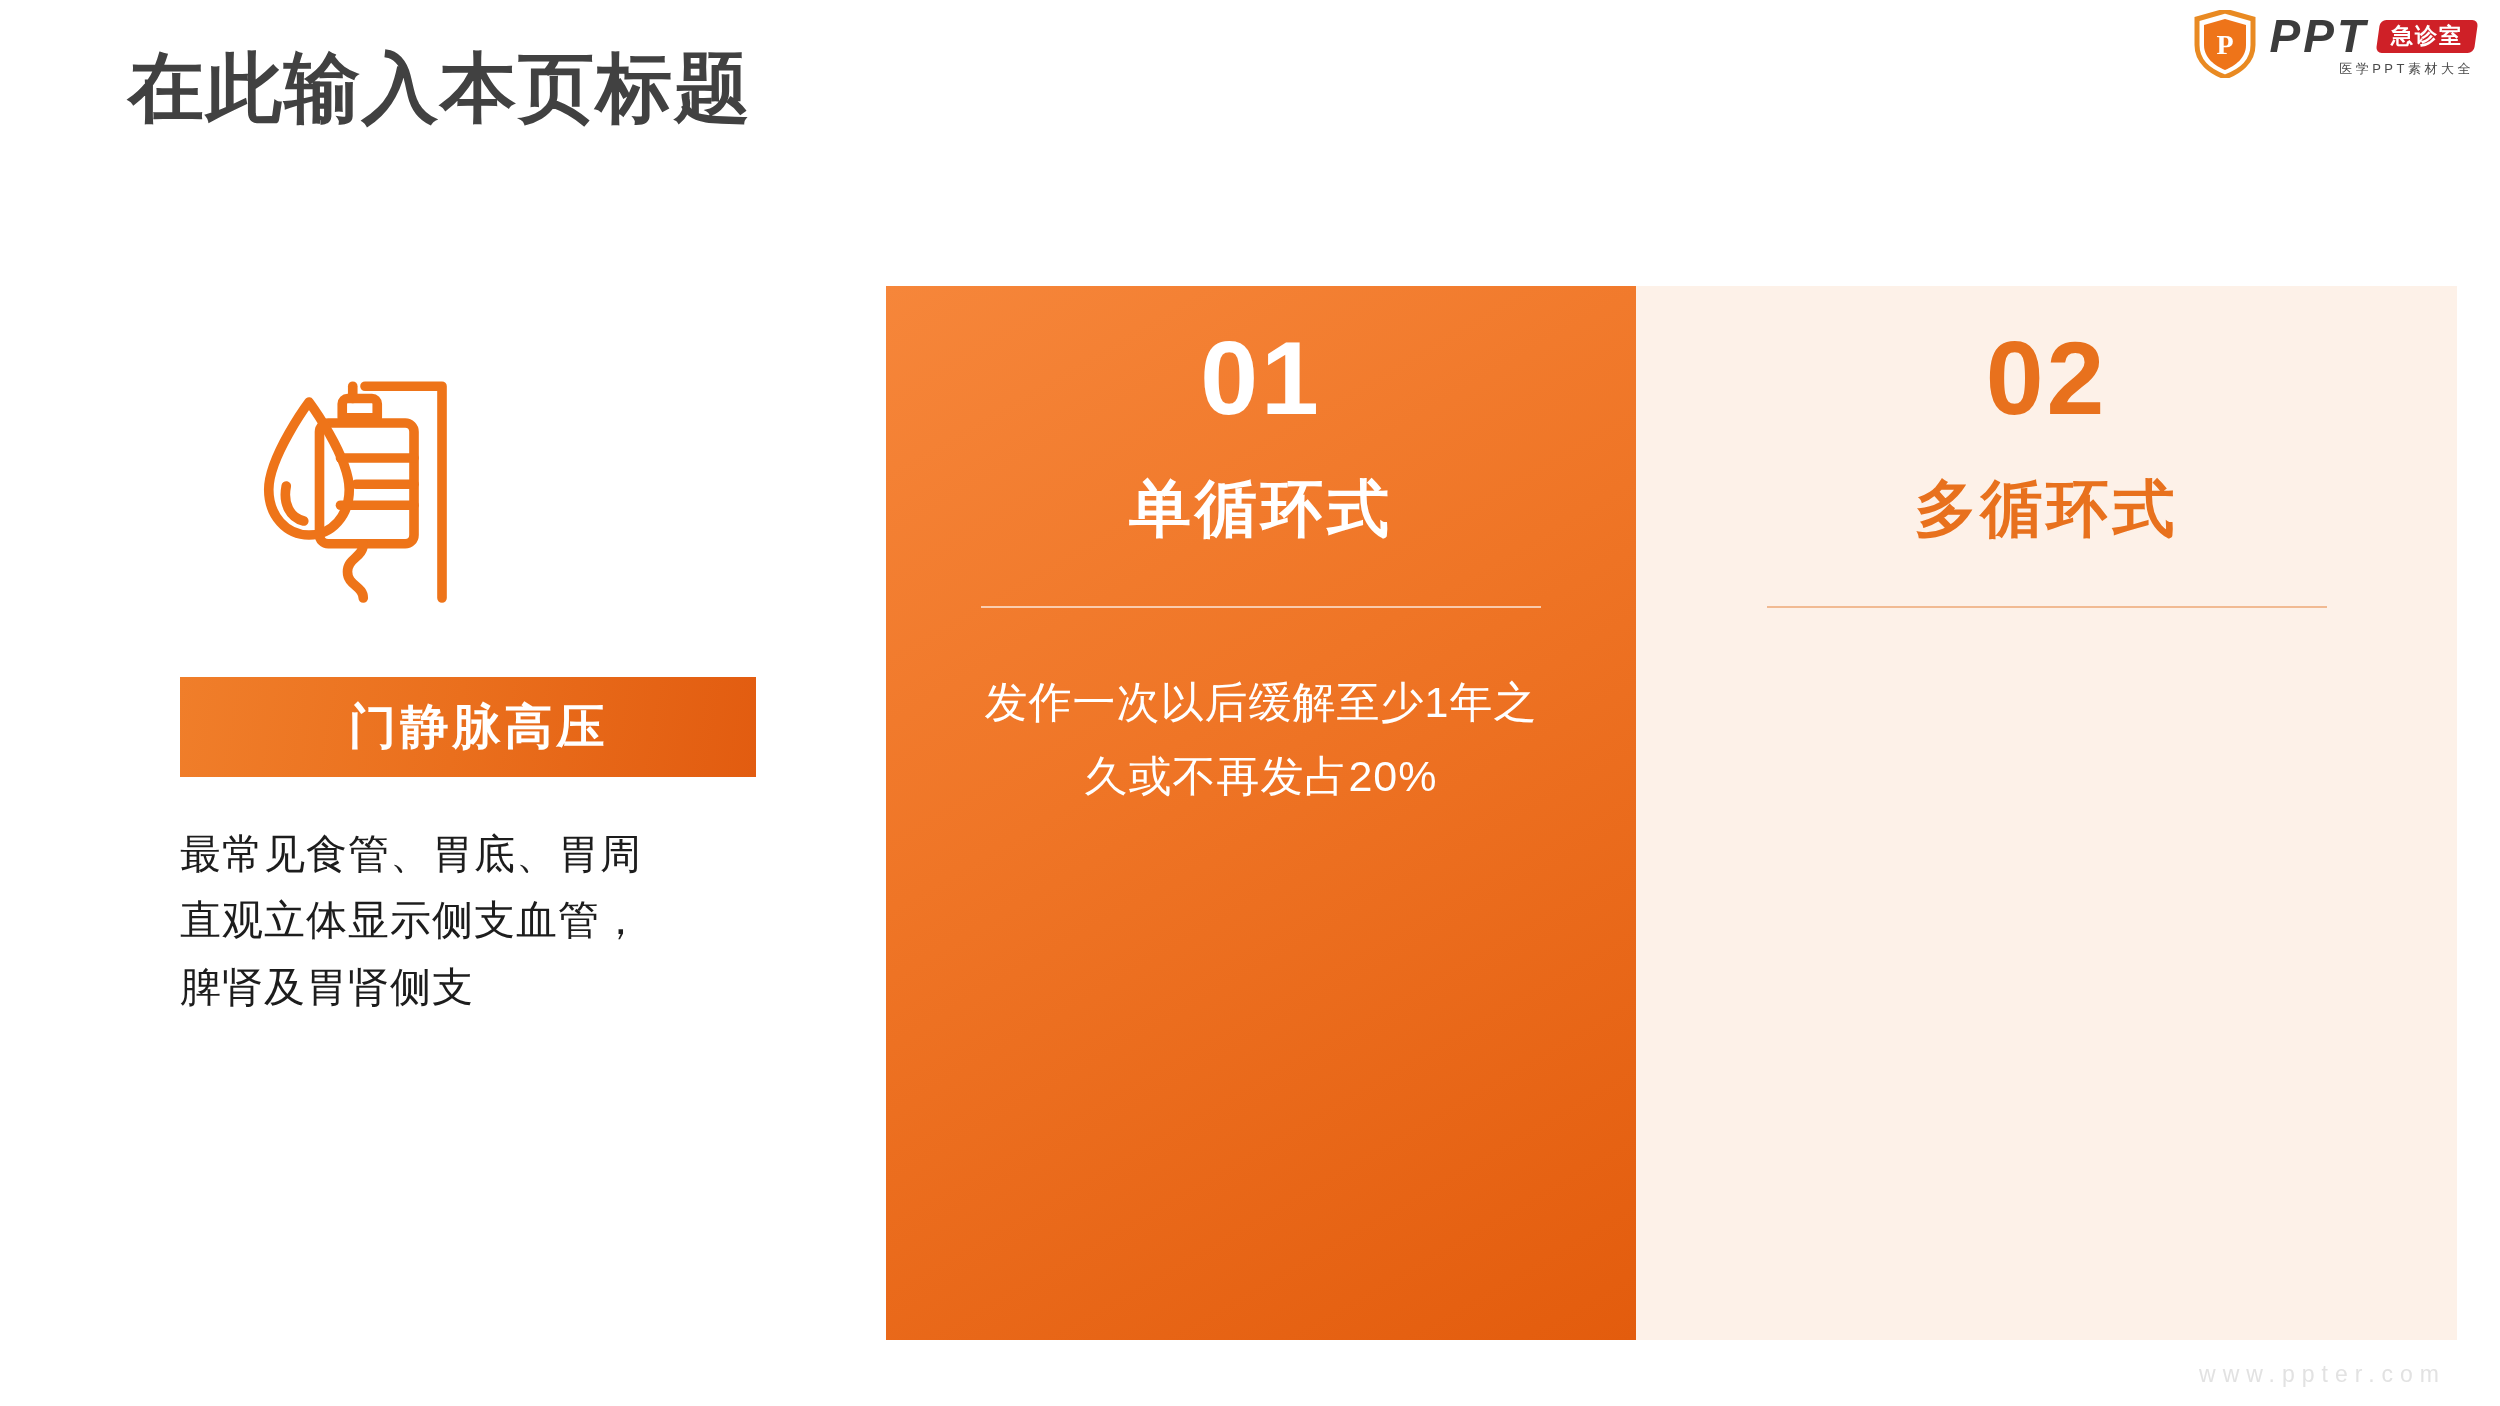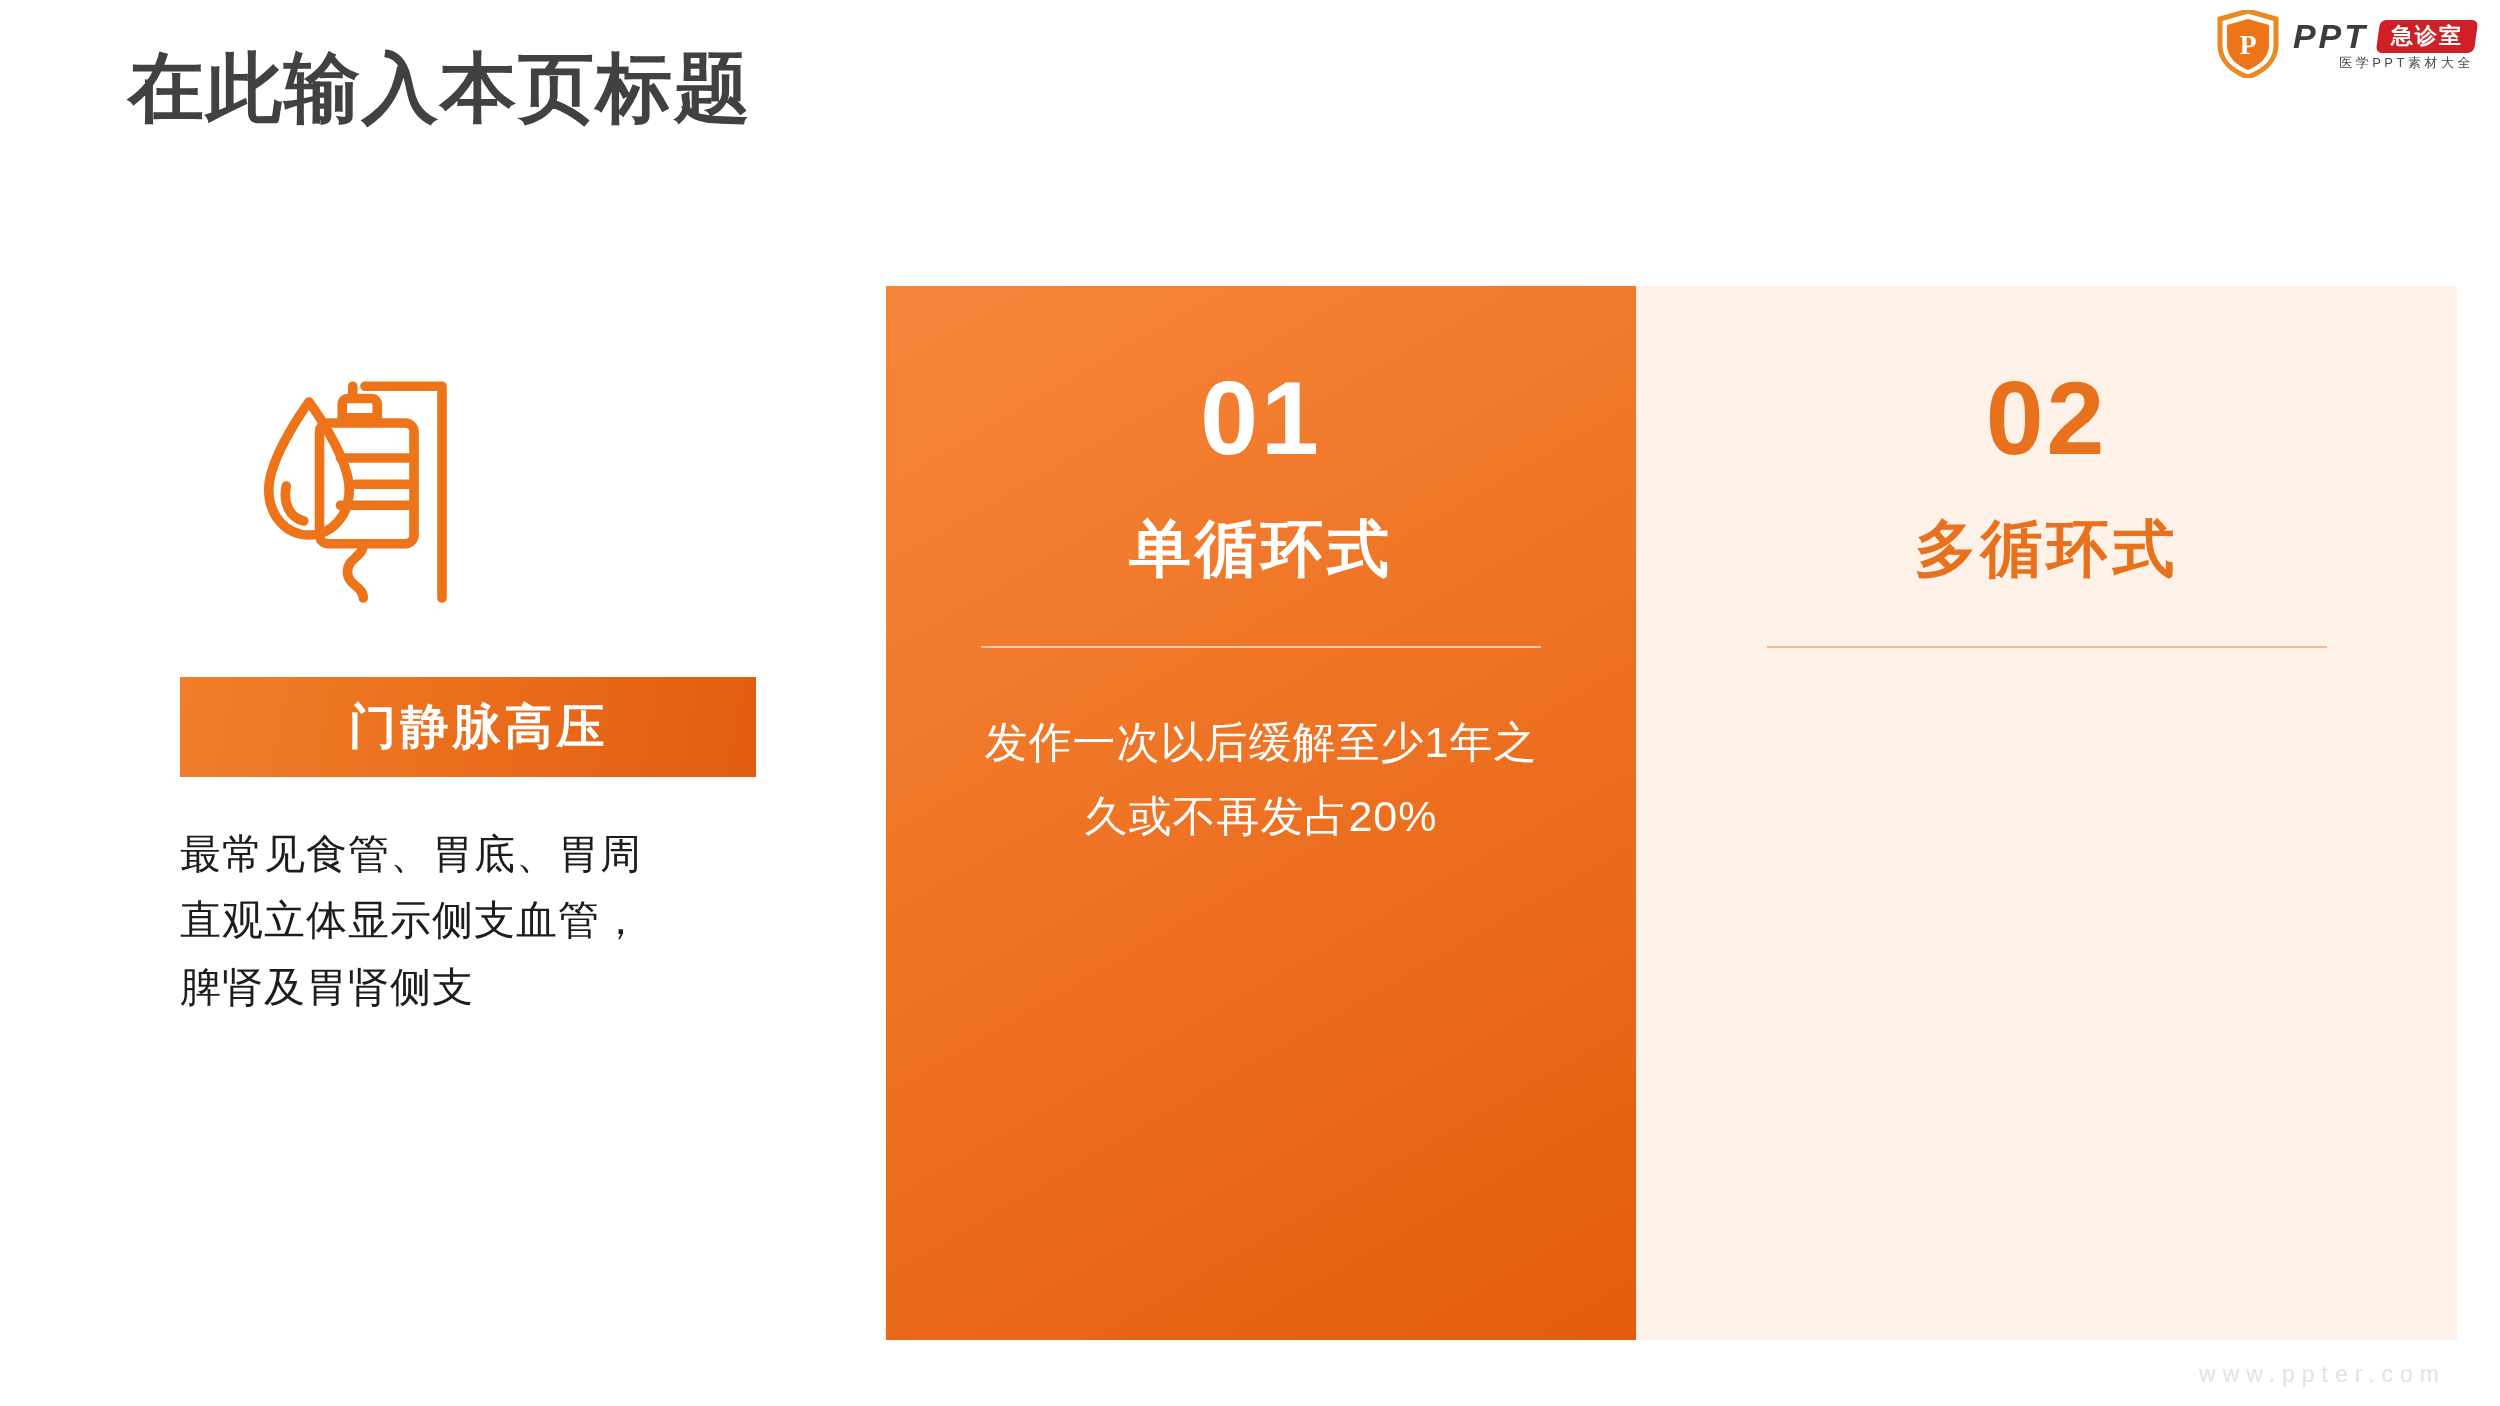--- a/index.html
+++ b/index.html
@@ -18,21 +18,21 @@
     color: #414141; line-height: 1.1; white-space: nowrap;
   }
 
   
   .logo { position: absolute; right: 24px; top: 10px; display: flex; align-items: center; gap: 14px; }
   .logo-shield { position: relative; width: 62px; height: 68px; flex: 0 0 auto; }
   .logo-shield svg { display: block; width: 62px; height: 68px; }
   .logo-text { display: flex; flex-direction: column; gap: 3px; }
   .logo-row1 { display: flex; align-items: center; gap: 10px; }
   .logo-ppt {
-    font-size: 34px; font-weight: 700; font-style: italic; letter-spacing: 3px;
+    font-size: 46px; font-weight: 700; font-style: italic; letter-spacing: 3px;
     color: #3c3c3c; line-height: 1;
   }
   .logo-badge {
     background: #cf2027; color: #ffffff; font-size: 22px; font-weight: 700;
     padding: 5px 13px 6px 13px; border-radius: 6px; letter-spacing: 2px;
     line-height: 1; transform: skewX(-8deg);
   }
   .logo-badge span { display: inline-block; transform: skewX(8deg); }
   .logo-sub {
     font-size: 13px; color: #4a4a4a; letter-spacing: 3.5px; line-height: 1;
@@ -59,21 +59,21 @@
   }
   .left-body p { margin: 0; }
 
   
   .cards { position: absolute; left: 886px; top: 286px; width: 1571px; height: 1054px; display: flex; }
 
   .card { position: relative; height: 100%; display: flex; flex-direction: column; align-items: center; }
   .card-01 { width: 750px; background: linear-gradient(150deg, #f6863a 0%, #ef7526 42%, #e35c0d 100%); }
   .card-02 { width: 821px; background: #fdf1e8; }
 
-  .card-num { font-size: 104px; font-weight: 700; line-height: 1; letter-spacing: 3px; margin-top: 80px; }
+  .card-num { font-size: 104px; font-weight: 700; line-height: 1; letter-spacing: 3px; margin-top: 40px; }
   .card-heading { font-size: 62px; font-weight: 700; letter-spacing: 4px; line-height: 1; margin-top: 48px; }
 
   .card-divider { height: 2px; margin-top: 66px; }
   .card-01 .card-divider { width: 560px; background: rgba(255,255,255,0.62); }
   .card-02 .card-divider { width: 560px; background: rgba(226,120,42,0.45); }
 
   .card-body { margin-top: 58px; font-size: 43px; line-height: 1.72; letter-spacing: 1px; text-align: center; width: 560px; }
 
   .card-01 .card-num, .card-01 .card-heading, .card-01 .card-body { color: #ffffff; }
   .card-02 .card-num, .card-02 .card-heading { color: #e8711d; }

